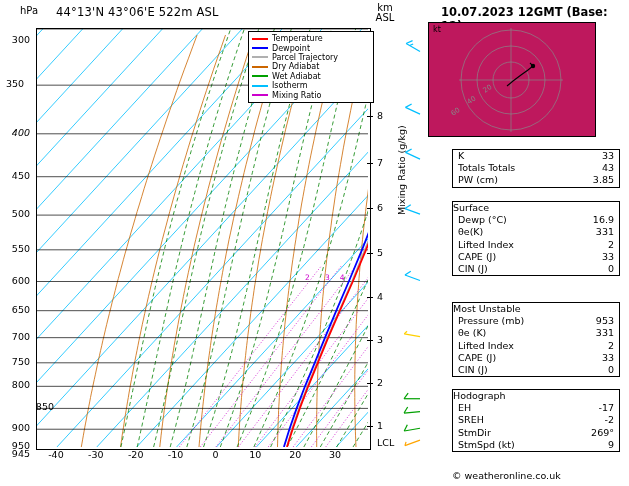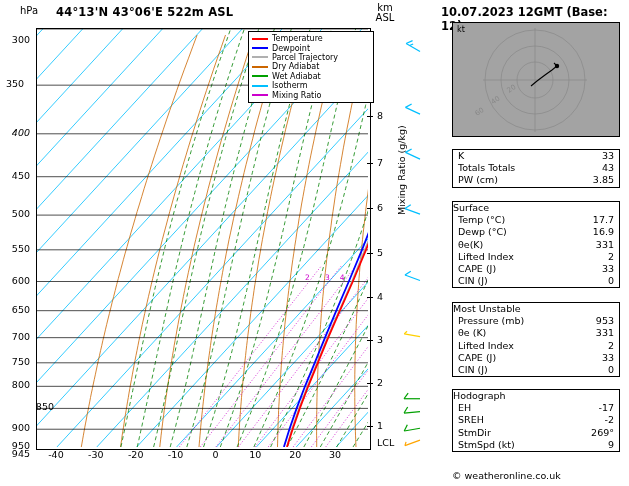--- a/index.html
+++ b/index.html
@@ -1,38 +1,38 @@
 <!DOCTYPE html>
 <html><head>
 <meta charset="utf-8">
 <style>
   html,body{margin:0;padding:0;}
   body{width:629px;height:486px;background:#ffffff;font-family:"DejaVu Sans",sans-serif;overflow:hidden;position:relative;}
   .root{position:absolute;left:0;top:0;width:629px;height:486px;}
   .abs{position:absolute;}
   
-  #title-left{left:56px;top:5px;font-size:11.5px;color:#000;font-weight:bold;letter-spacing:.2px;}
+  #title-left{left:56px;top:5px;font-size:11.5px;color:#000;font-weight:normal;letter-spacing:.2px;}
   #unit-hpa{left:20px;top:5px;font-size:10px;color:#000;}
   #unit-km{left:372px;top:3px;font-size:10px;color:#000;text-align:center;width:26px;line-height:10px;}
   #title-right{left:441px;top:5px;font-size:11.5px;color:#000;font-weight:bold;}
   
   #plot{left:36px;top:28px;width:333px;height:420px;border:1px solid #000;background:#fff;overflow:hidden;}
   #plot svg{display:block;}
   .ylab{font-size:9.5px;color:#000;text-align:right;width:30px;}
   .xlab{font-size:9.5px;color:#000;text-align:center;width:30px;}
   .kmlab{font-size:9.5px;color:#000;text-align:left;}
   #xaxis-title{left:105px;top:466px;font-size:10px;color:#000;}
   #mixlabel{left:396px;top:215px;font-size:9.5px;color:#000;transform:rotate(-90deg);transform-origin:0 0;white-space:nowrap;}
   
   #legend{left:248px;top:31px;width:118px;background:#ffffff;border:1px solid #000;padding:2px 3px;}
   #legend .row{display:flex;align-items:center;height:9.4px;}
   #legend .sw{width:16px;height:2px;margin-right:4px;flex:0 0 16px;}
   #legend .lb{font-size:8px;color:#000;line-height:9px;white-space:nowrap;}
   
-  #hodo{left:452px;top:22px;width:166px;height:113px;border:1px solid #000;background:#a3a3a3;}
+  #hodo{left:428px;top:22px;width:166px;height:113px;border:1px solid #000;background:#be185d;}
   #hodo-kt{left:4px;top:2px;font-size:8px;color:#000;}
   
   .panel{left:452px;width:166px;border:1px solid #000;background:#fff;}
   .prow{display:flex;justify-content:space-between;font-size:9.5px;color:#000;padding:0 5px;line-height:12.2px;height:12.2px;}
   .phdr{font-size:9.5px;color:#000;text-align:left;line-height:12.2px;height:12.2px;}
   #footer{left:452px;top:470px;font-size:9.5px;color:#000;}
   .wind-barbs{left:398px;top:28px;width:50px;height:420px;}
 </style>
 </head>
 <body>
@@ -276,24 +276,20 @@
         <span>43</span>
       </div>
       <div class="prow">
         <span>PW (cm)</span>
         <span>3.85</span>
       </div>
     </div>
   <div class="abs panel" id="panel-surface" style="top:201px;">
       <div class="phdr">Surface</div>
       <div class="prow">
-        <span>Temp (°C)</span>
-        <span>17.7</span>
-      </div>
-      <div class="prow">
         <span>Dewp (°C)</span>
         <span>16.9</span>
       </div>
       <div class="prow">
         <span>θe(K)</span>
         <span>331</span>
       </div>
       <div class="prow">
         <span>Lifted Index</span>
         <span>2</span>

